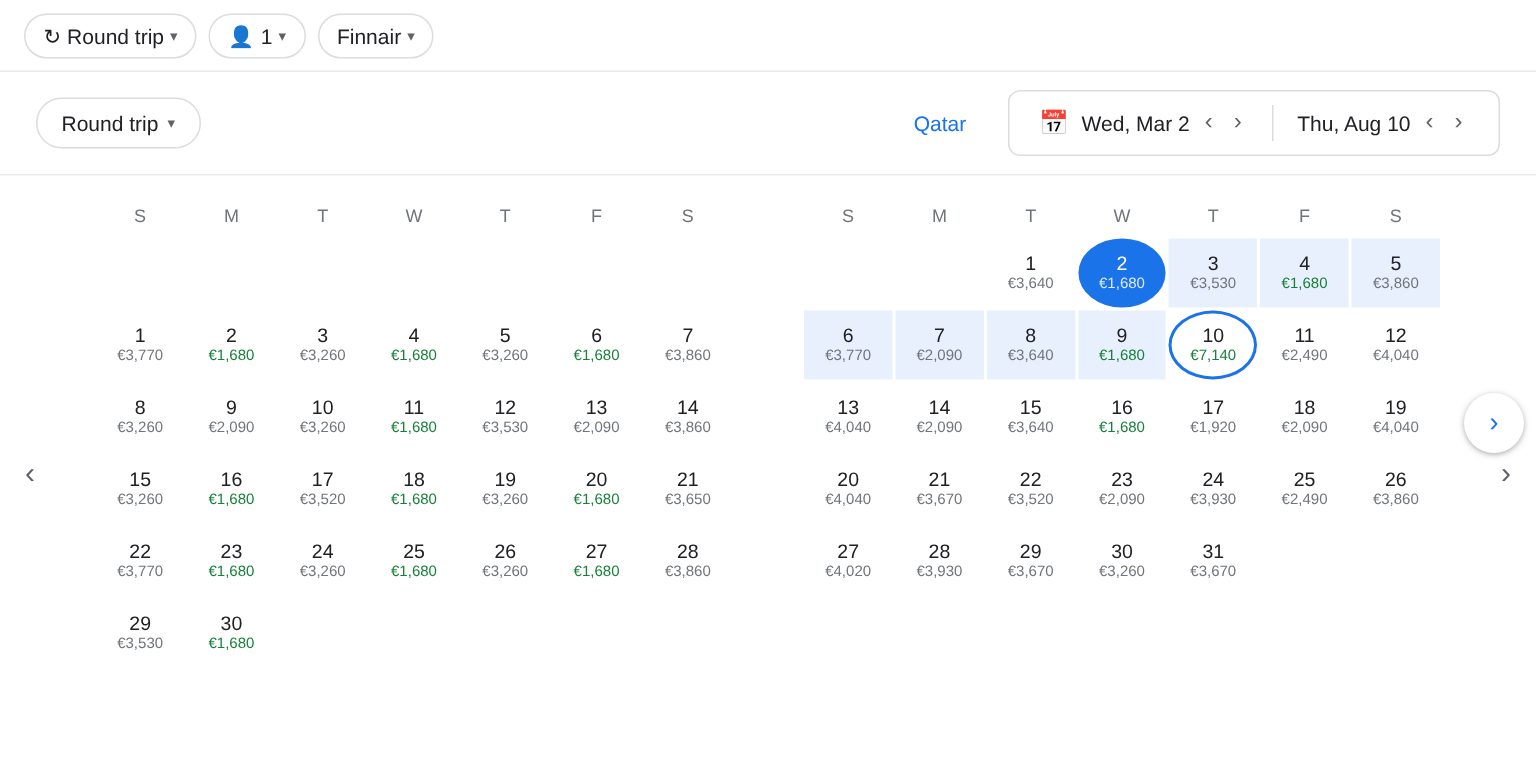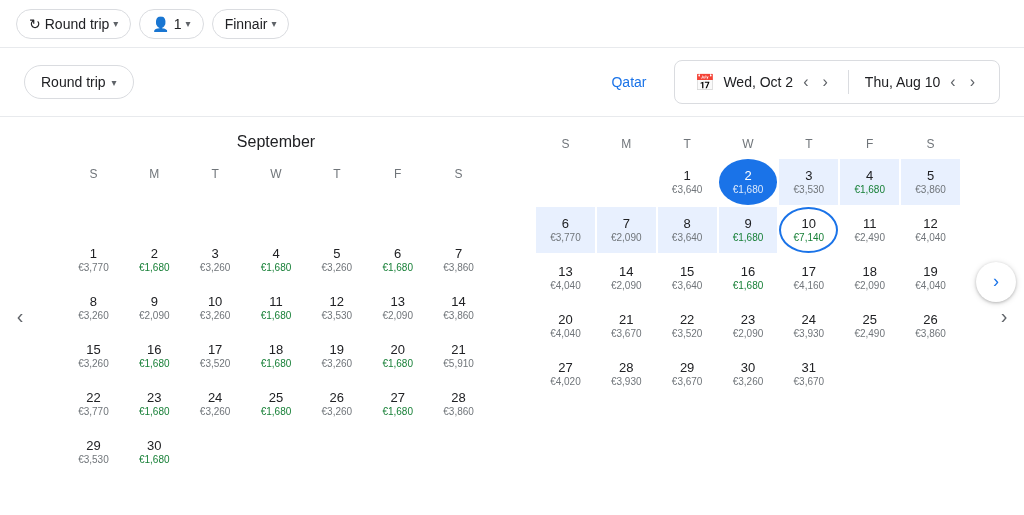--- a/index.html
+++ b/index.html
@@ -231,39 +231,38 @@
 
     <div class="cal-header">
       <div class="trip-type-btn">
         <span>Round trip</span>
         <span class="chevron">▾</span>
       </div>
       <span class="reset-btn">Qatar</span>
       <div class="date-nav">
         <span class="cal-icon">📅</span>
         <div class="date-nav-item">
-          <span>Wed, Oct 2</span>
+          <span>Wed, Mar 2</span>
           <span class="nav-arrow">‹</span>
           <span class="nav-arrow">›</span>
         </div>
         <div class="separator"></div>
         <div class="date-nav-item">
           <span>Thu, Aug 10</span>
           <span class="nav-arrow">‹</span>
           <span class="nav-arrow">›</span>
         </div>
       </div>
     </div>
 
     <div class="cal-body">
       <div class="cal-nav-btn">‹</div>
       <div class="calendars">
 
         <div class="calendar" id="cal-sep">
-          <div class="cal-month-title">September</div>
           <div class="cal-grid">
 
             <div class="cal-dow">S</div>
             <div class="cal-dow">M</div>
             <div class="cal-dow">T</div>
             <div class="cal-dow">W</div>
             <div class="cal-dow">T</div>
             <div class="cal-dow">F</div>
             <div class="cal-dow">S</div>
           </div>
@@ -364,21 +363,21 @@
               <div class="cal-day">
                 <span class="day-num">19</span>
                 <span class="day-price normal" style="color: rgb(112, 117, 122);">€3,260</span>
               </div>
               <div class="cal-day">
                 <span class="day-num">20</span>
                 <span class="day-price low">€1,680</span>
               </div>
               <div class="cal-day">
                 <span class="day-num">21</span>
-                <span class="day-price normal" style="color: rgb(112, 117, 122);">€5,910</span>
+                <span class="day-price normal" style="color: rgb(112, 117, 122);">€3,650</span>
               </div>
               <div class="cal-day">
                 <span class="day-num">22</span>
                 <span class="day-price normal" style="color: rgb(112, 117, 122);">€3,770</span>
               </div>
               <div class="cal-day">
                 <span class="day-num">23</span>
                 <span class="day-price low">€1,680</span>
               </div>
               <div class="cal-day">
@@ -503,21 +502,21 @@
               <div class="cal-day">
                 <span class="day-num">15</span>
                 <span class="day-price normal" style="color: rgb(112, 117, 122);">€3,640</span>
               </div>
               <div class="cal-day">
                 <span class="day-num">16</span>
                 <span class="day-price low">€1,680</span>
               </div>
               <div class="cal-day">
                 <span class="day-num">17</span>
-                <span class="day-price normal" style="color: rgb(112, 117, 122);">€4,160</span>
+                <span class="day-price normal" style="color: rgb(112, 117, 122);">€1,920</span>
               </div>
               <div class="cal-day">
                 <span class="day-num">18</span>
                 <span class="day-price normal" style="color: rgb(112, 117, 122);">€2,090</span>
               </div>
               <div class="cal-day">
                 <span class="day-num">19</span>
                 <span class="day-price normal" style="color: rgb(112, 117, 122);">€4,040</span>
               </div>
               <div class="cal-day">

